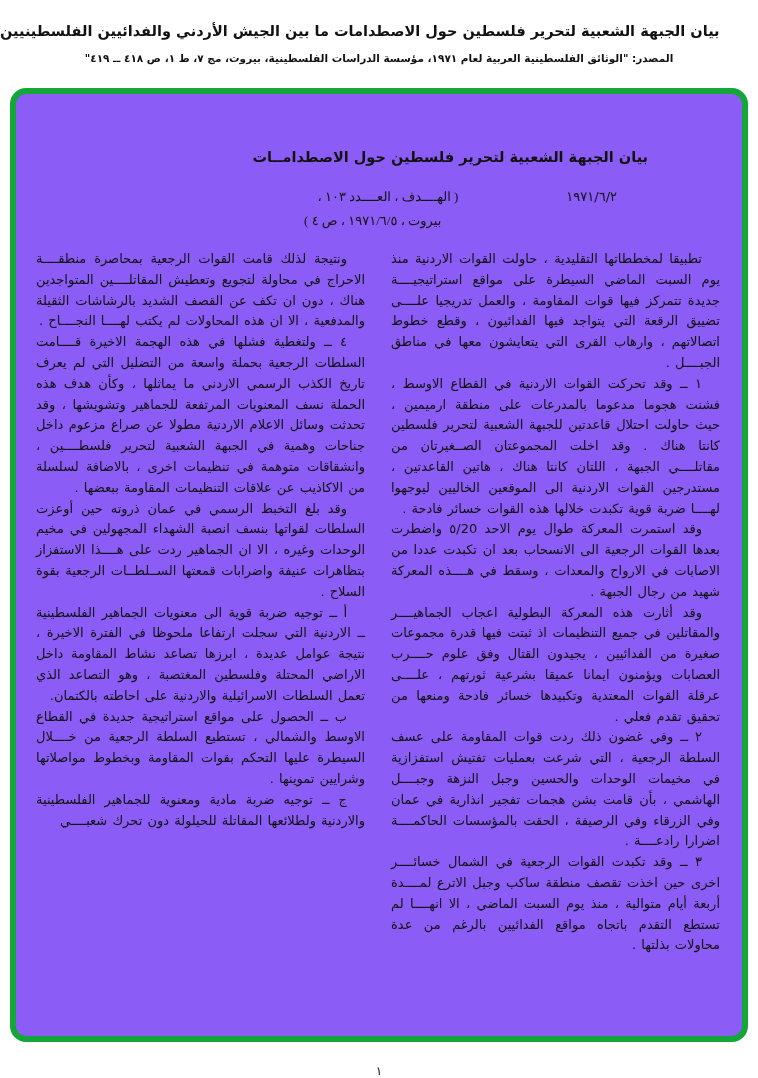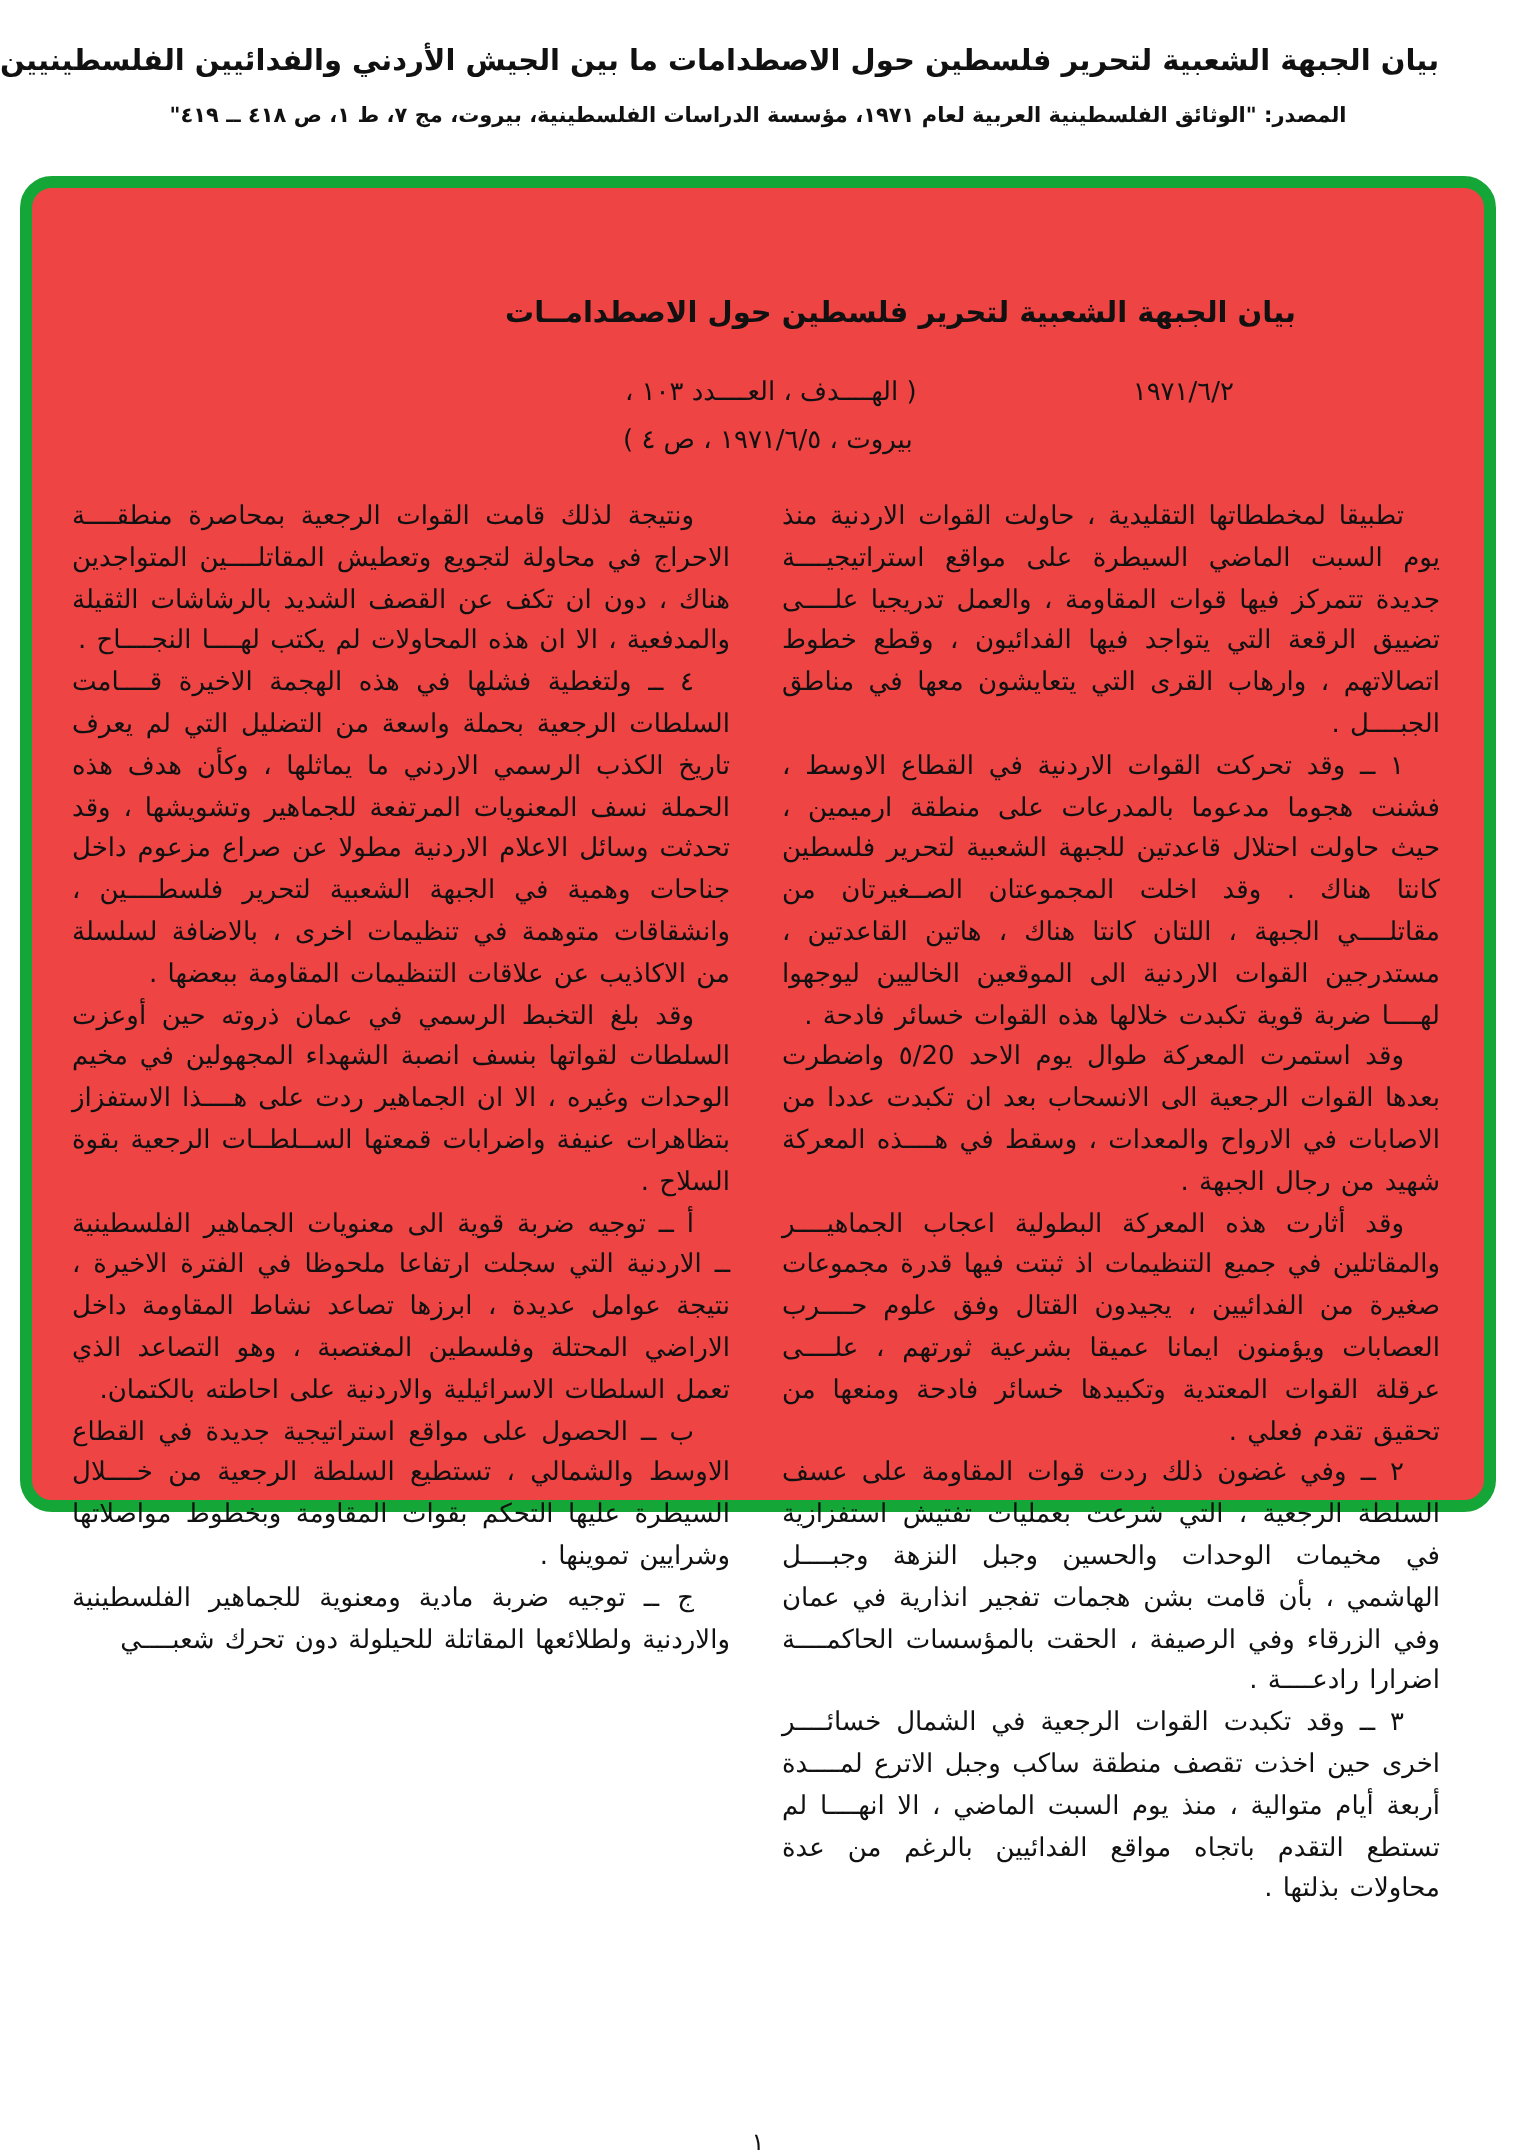--- a/index.html
+++ b/index.html
@@ -23,26 +23,26 @@
     margin-top: 12px;
     text-align: center;
     font-weight: bold;
     font-size: 10.5px;
     line-height: 13px;
     letter-spacing: 0;
   }
   .doc-frame {
     position: absolute;
     left: 10px; top: 88px;
-    width: 738px; height: 668px;
+    width: 738px; height: 954px;
     box-sizing: border-box;
     border-style: solid;
     border-width: 6px;
     border-radius: 16px;
-    background: #ef4444;
+    background: #8b5cf6;
   }
   .doc-inner {
     direction: rtl;
     padding: 50px 22px 0 20px;
   }
   .doc-title {
     margin-right: 72px;
     font-weight: bold;
     font-size: 14.5px;
     line-height: 26px;
@@ -50,23 +50,23 @@
   .doc-title .t-line { white-space: nowrap; }
   .doc-title .t-line2 { margin-right: 14px; }
   .ref-row {
     display: flex;
     flex-direction: row;
     margin-top: 15px;
     font-size: 13px;
     line-height: 24px;
   }
   .ref-date { margin-right: 103px; white-space: nowrap; }
-  .ref-citation { margin-right: 108px; }
+  .ref-citation { margin-right: 108px; font-family: Liberation Serif, serif; }
   .ref-citation .c-line { white-space: nowrap; }
-  .ref-citation .c-line2 { margin-right: 2px; }
+  .ref-citation .c-line2 { margin-right: 17px; }
   .body-cols {
     display: flex;
     gap: 26px;
     margin-top: 16px;
   }
   .col {
     flex: 1 1 0;
     font-size: 13px;
     line-height: 20.8px;
     text-align: justify;

